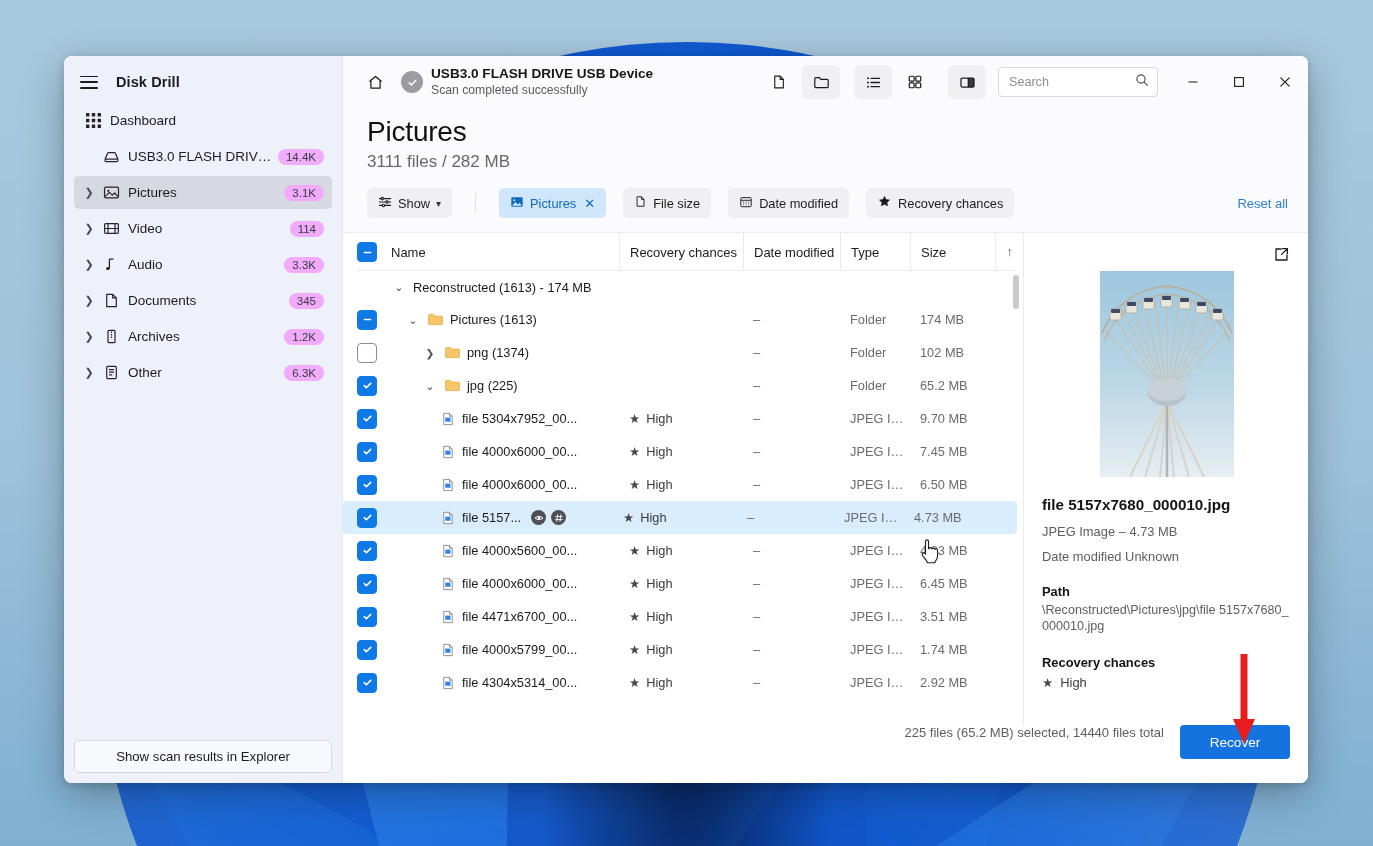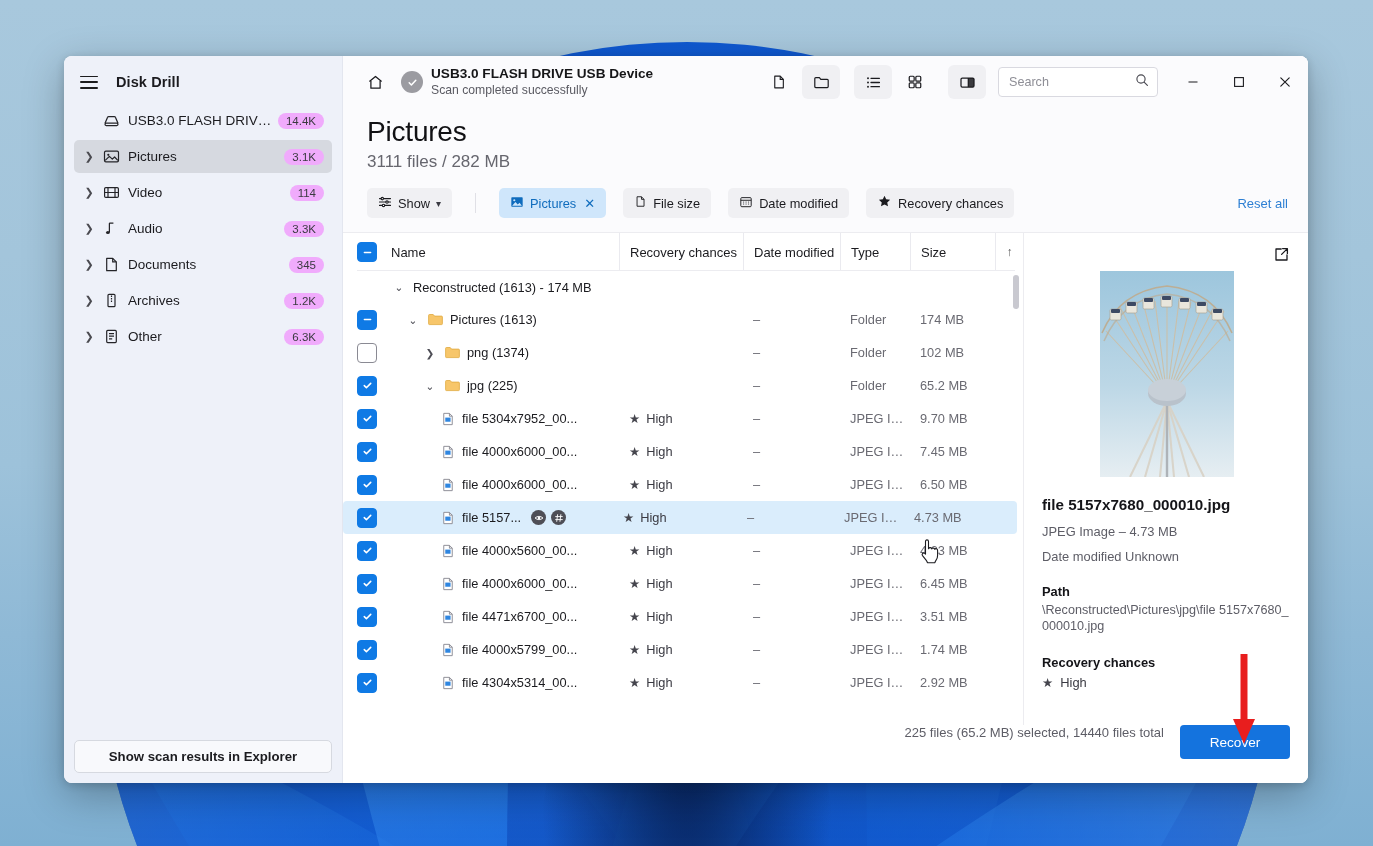--- a/index.html
+++ b/index.html
@@ -89,21 +89,20 @@
     font-size: 11.5px; border-radius: 10px; padding: 2px 8px; min-width: 34px; text-align: center;
   }
   .sb-section { font-size: 13px; font-weight: 700; color: #1b1b1f; padding: 10px 0 6px 6px; }
   .sb-dash { padding-left: 6px; }
 
   .sb-foot { padding: 10px; }
   .sb-btn {
     width: 100%; height: 33px; border: 1px solid #d6d9e0; background: #f8f9fc;
     border-radius: 5px; font-size: 13.2px; color: #1b1b1f; cursor: pointer;
     font-family: inherit;
-    font-weight: bold;
   }
 
   
   #main { flex: 1 1 auto; display: flex; flex-direction: column; background: #fbfbfd; min-width: 0; }
 
   
   #titlebar { height: 52px; display: flex; align-items: center; padding: 0 0 0 16px; background: #fbfbfd; }
   .tb-icobtn {
     width: 32px; height: 32px; border-radius: 5px; display: flex; align-items: center; justify-content: center;
     cursor: pointer; color: #1b1b1f;
@@ -256,20 +255,38 @@
       <div class="hamburger">
           <i></i>
           <i></i>
           <i></i>
         </div>
       <div class="app-title">Disk Drill</div>
     </div>
 
     <div class="sb-scroll">
 
+      <div class="sb-row sb-dash">
+        <span class="sb-ico">
+          <svg width="15" height="15" viewBox="0 0 15 15">
+            <g fill="#242428">
+              <rect x="0" y="0" width="3.4" height="3.4" rx=".5"></rect>
+                <rect x="5.8" y="0" width="3.4" height="3.4" rx=".5"></rect>
+                <rect x="11.6" y="0" width="3.4" height="3.4" rx=".5"></rect>
+              <rect x="0" y="5.8" width="3.4" height="3.4" rx=".5"></rect>
+                <rect x="5.8" y="5.8" width="3.4" height="3.4" rx=".5"></rect>
+                <rect x="11.6" y="5.8" width="3.4" height="3.4" rx=".5"></rect>
+              <rect x="0" y="11.6" width="3.4" height="3.4" rx=".5"></rect>
+                <rect x="5.8" y="11.6" width="3.4" height="3.4" rx=".5"></rect>
+                <rect x="11.6" y="11.6" width="3.4" height="3.4" rx=".5"></rect>
+            </g>
+          </svg>
+        </span>
+        <span class="sb-label">Dashboard</span>
+      </div>
 
 
       <div class="sb-row">
         <span class="sb-chev"></span>
         <span class="sb-ico">
           <svg width="17" height="17" viewBox="0 0 17 17" fill="none" stroke="#242428" stroke-width="1.25">
             <path d="M2 11.2 L4.6 5.3 Q4.9 4.5 5.7 4.5 L11.3 4.5 Q12.1 4.5 12.4 5.3 L15 11.2" stroke-linejoin="round"></path>
             <rect x="2" y="11.1" width="13" height="2.4" rx="1.2"></rect>
           </svg>
         </span>

